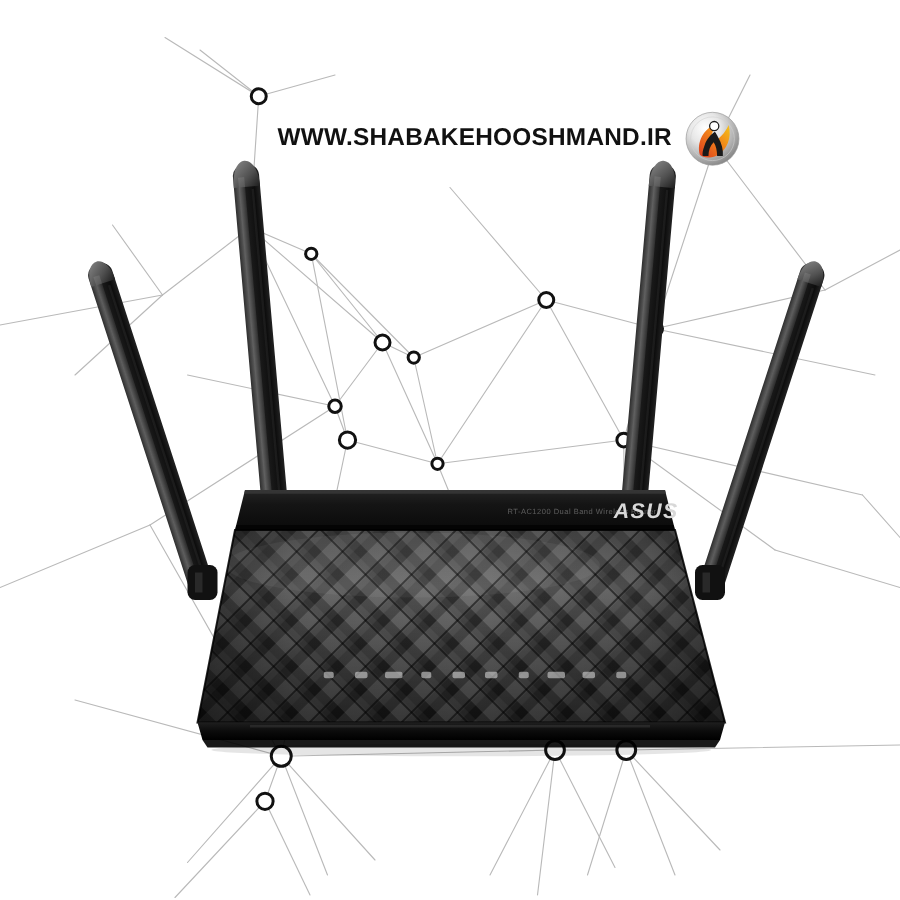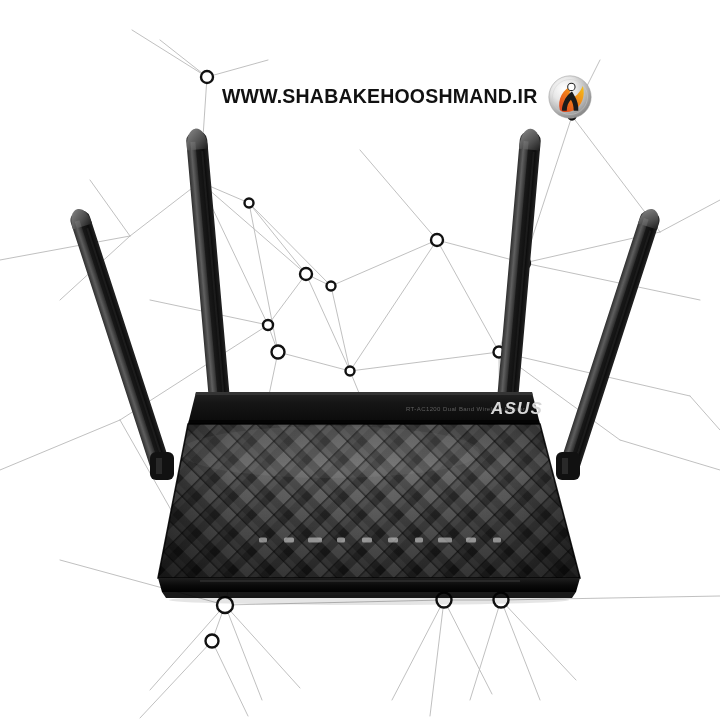--- a/index.html
+++ b/index.html
@@ -23,21 +23,21 @@
     position: absolute;
     left: 0; top: 0;
     width: 720px; height: 720px;
     z-index: 1;
   }
 
   
   #watermark {
     position: absolute;
     left: 222px;
-    top: 74px;
+    top: 88px;
     height: 46px;
     display: flex;
     align-items: center;
     z-index: 40;
   }
   #watermark-text {
     font-family: "Liberation Sans", sans-serif;
     font-size: 19.5px;
     font-weight: bold;
     letter-spacing: 0.2px;

